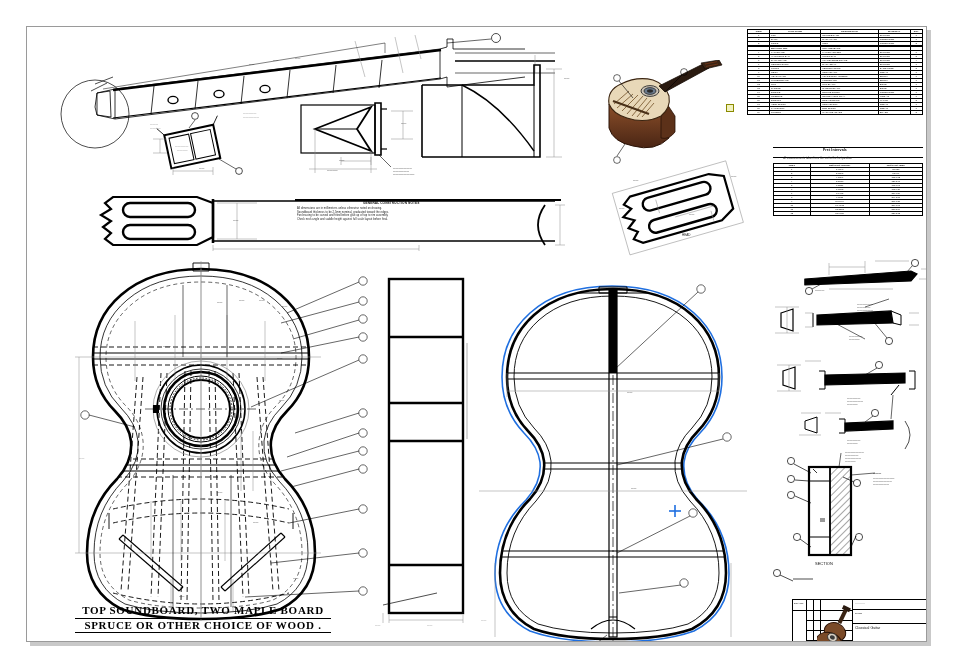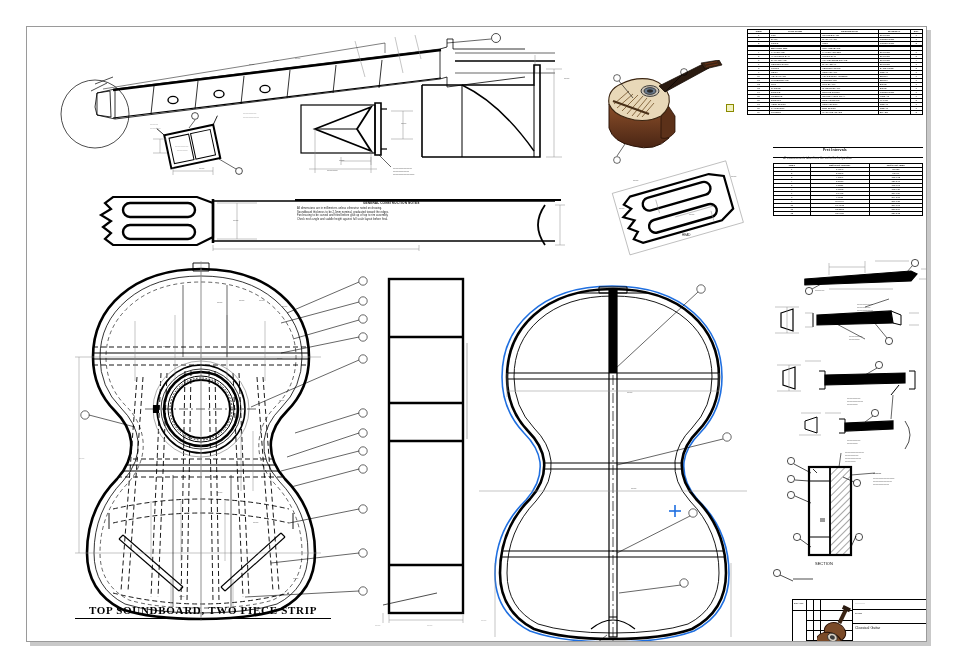--- a/index.html
+++ b/index.html
@@ -987,21 +987,22 @@
         <svg width="50" height="30" viewBox="0 0 50 30">
           <g fill="none" stroke="#000" stroke-width="0.7">
             <circle cx="8" cy="6" r="3.6"></circle>
             <path d="M11,8 L24,14"></path>
             <path d="M24,12 L44,12"></path>
           </g>
         </svg>
       </div>
 
       <div id="caption">
-        <div>TOP SOUNDBOARD, TWO PIECE STRIP</div>
+        <div>TOP SOUNDBOARD, TWO MAPLE BOARD</div>
+        <div>SPRUCE OR OTHER CHOICE OF WOOD .</div>
       </div>
 
       <div id="titleblock">
 
         <div class="tbcell" style="left:0;top:0;width:14px;height:64px;border-bottom:none;"></div>
         <div class="tbcell" style="left:14px;top:0;width:7px;height:64px;border-bottom:none;"></div>
         <div class="tbcell" style="left:21px;top:0;width:7px;height:64px;border-bottom:none;"></div>
         <div class="tbcell" style="left:28px;top:0;width:32px;height:64px;border-bottom:none;"></div>
         <div class="tbcell" style="left:0;top:10px;width:60px;height:0;border-right:none;"></div>
         <div class="tbcell" style="left:14px;top:20px;width:46px;height:0;border-right:none;"></div>

